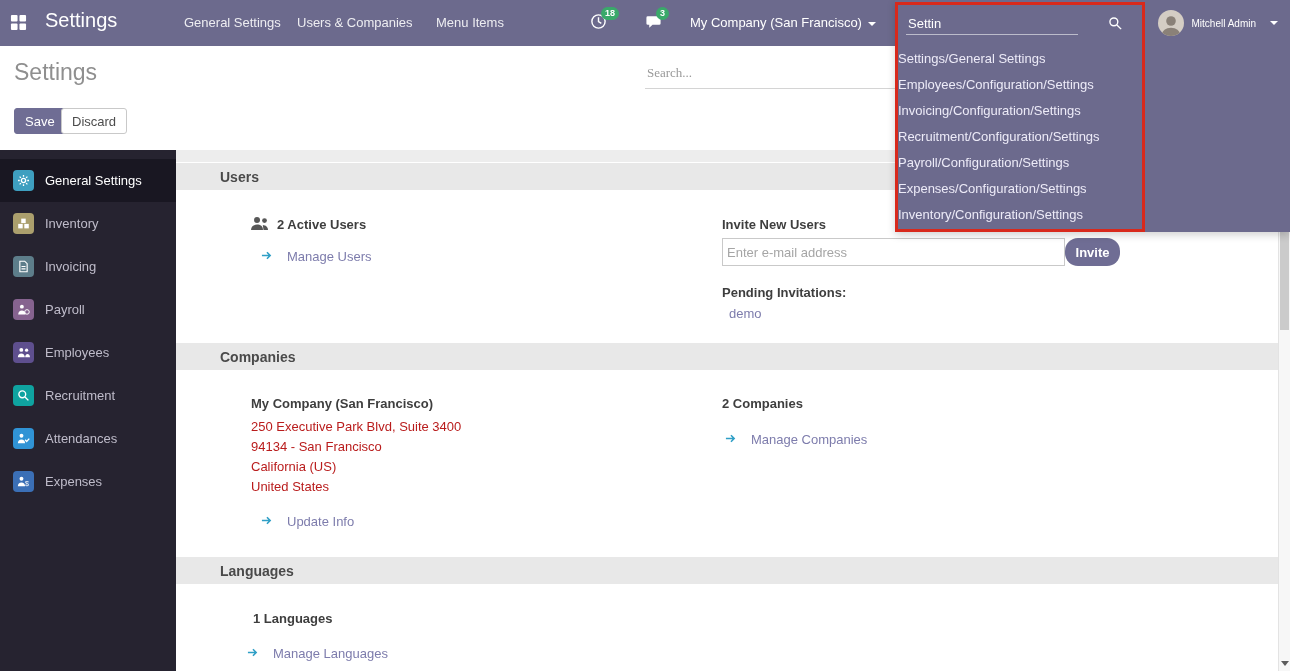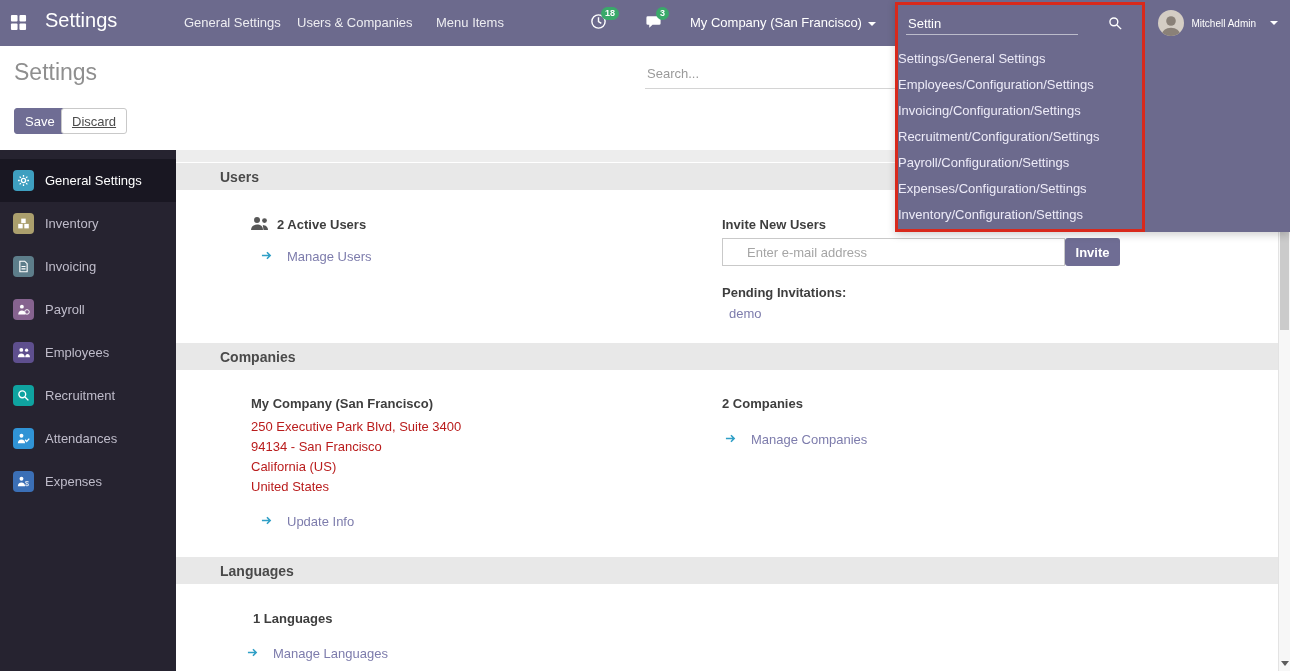--- a/index.html
+++ b/index.html
@@ -16,48 +16,48 @@
   .systray.clock{left:590px;}.systray.chat{left:645px;}
   .badge{position:absolute;top:-6px;left:11px;background:var(--badge_green,#3aa96a);color:#fff;font-size:9px;font-weight:bold;border-radius:8px;padding:1px 4px;line-height:11px;}
   .company-switcher{position:absolute;left:690px;top:15px;color:#fff;font-size:13px;cursor:pointer;white-space:nowrap;}
   .caret{display:inline-block;width:0;height:0;border-left:4px solid transparent;border-right:4px solid transparent;border-top:4px solid #fff;margin-left:6px;vertical-align:middle;}
 
   .user-menu{position:absolute;top:0;right:0;height:46px;display:flex;align-items:center;gap:8px;padding-right:12px;z-index:60;color:#fff;font-size:10px;cursor:pointer;}
   .avatar{width:26px;height:26px;border-radius:50%;background:#d4cdc4;display:flex;align-items:flex-end;justify-content:center;overflow:hidden;}
 
   
   .breadcrumb{position:absolute;left:14px;top:59px;margin:0;font-size:23px;font-weight:400;color:#8f8f8f;z-index:2;}
-  .content-search{position:absolute;left:645px;top:58px;width:494px;height:28px;border:none;border-bottom:1px solid #d4d4d4;background:transparent;font-size:13px;color:#ec4899;outline:none;z-index:2;font-family:Liberation Sans, sans-serif;}
+  .content-search{position:absolute;left:645px;top:58px;width:494px;height:28px;border:none;border-bottom:1px solid #d4d4d4;background:transparent;font-size:13px;color:#ec4899;outline:none;z-index:2;font-family:Liberation Serif, serif;}
   .content-search::placeholder{color:#9a9a9a;}
   .btn{position:absolute;top:108px;height:26px;font-size:13px;border-radius:3px;cursor:pointer;font-family:inherit;z-index:2;}
   .btn-save{left:14px;padding:0 10px;background:var(--accent,#6f6d94);color:#fff;border:1px solid var(--accent,#6f6d94);}
-  .btn-discard{left:61px;padding:0 10px;background:#fff;color:#4c4c4c;border:1px solid #c9c9c9;text-decoration:underline;}
+  .btn-discard{left:61px;padding:0 10px;background:#fff;color:#4c4c4c;border:1px solid #c9c9c9;}
 
   
   .sidebar{position:absolute;left:0;top:150px;width:176px;bottom:0;background:var(--sidebar_bg,#262330);z-index:3;padding-top:9px;box-sizing:border-box;}
   .side-item{height:43px;display:flex;align-items:center;padding-left:13px;gap:11px;color:#bfbcca;font-size:13px;cursor:pointer;}
   .side-item.active{background:#191722;color:#fff;}
   .app-ic{width:21px;height:21px;border-radius:4px;display:flex;align-items:center;justify-content:center;flex:none;}
 
   
   .content{position:absolute;left:176px;top:150px;right:12px;bottom:0;background:#fff;z-index:2;}
   .pre-strip{position:absolute;left:0;right:0;top:0;height:12px;background:#ededed;}
   .sec-h{position:absolute;left:0;right:0;height:27px;background:var(--section_bg,#e8e8e8);display:flex;align-items:center;padding-left:44px;box-sizing:border-box;font-weight:bold;font-size:14px;color:#4a4a4a;}
   .sec-users{top:13px;}.sec-companies{top:193px;}.sec-languages{top:407px;}
   .bold-item{position:absolute;font-weight:bold;font-size:13px;color:#3e3e3e;white-space:nowrap;}
   .users-icon{position:absolute;left:74px;top:65px;}
   .active-users{left:101px;top:67px;}
   .invite-title{left:546px;top:67px;}
   .pending{left:546px;top:135px;}
   .company-name{left:75px;top:246px;}
   .companies-count{left:546px;top:246px;}
   .lang-count{left:77px;top:461px;}
-  .email-input{position:absolute;left:546px;top:88px;width:343px;height:28px;box-sizing:border-box;border:1px solid #c9c9c9;padding:0 24px;font-size:13px;color:#555;font-family:inherit;outline:none;}
+  .email-input{position:absolute;left:546px;top:88px;width:343px;height:28px;box-sizing:border-box;border:1px solid #c9c9c9;padding:0 4px;font-size:13px;color:#555;font-family:inherit;outline:none;}
   .email-input::placeholder{color:#a5a5a5;}
-  .invite-btn{position:absolute;left:889px;top:88px;width:55px;height:28px;background:var(--accent,#6f6d94);color:#fff;border:none;border-radius:3px;font-size:13px;font-weight:bold;cursor:pointer;font-family:inherit;}
+  .invite-btn{position:absolute;left:889px;top:88px;width:55px;height:28px;background:var(--accent,#6f6d94);color:#fff;border:none;border-radius:13px;font-size:13px;font-weight:bold;cursor:pointer;font-family:inherit;}
   .link-row{position:absolute;display:flex;align-items:center;gap:15px;white-space:nowrap;}
   .olink{color:var(--link,#7d7cac);font-size:13px;text-decoration:none;cursor:pointer;}
   .row-manage-users{left:85px;top:99px;}
   .row-update-info{left:85px;top:364px;}
   .row-manage-companies{left:549px;top:282px;}
   .row-manage-languages{left:71px;top:496px;}
   .demo-link{position:absolute;left:553px;top:156px;}
   .addr{position:absolute;left:75px;top:267px;font-size:13px;color:#b91c1c;line-height:20px;}
 
   

